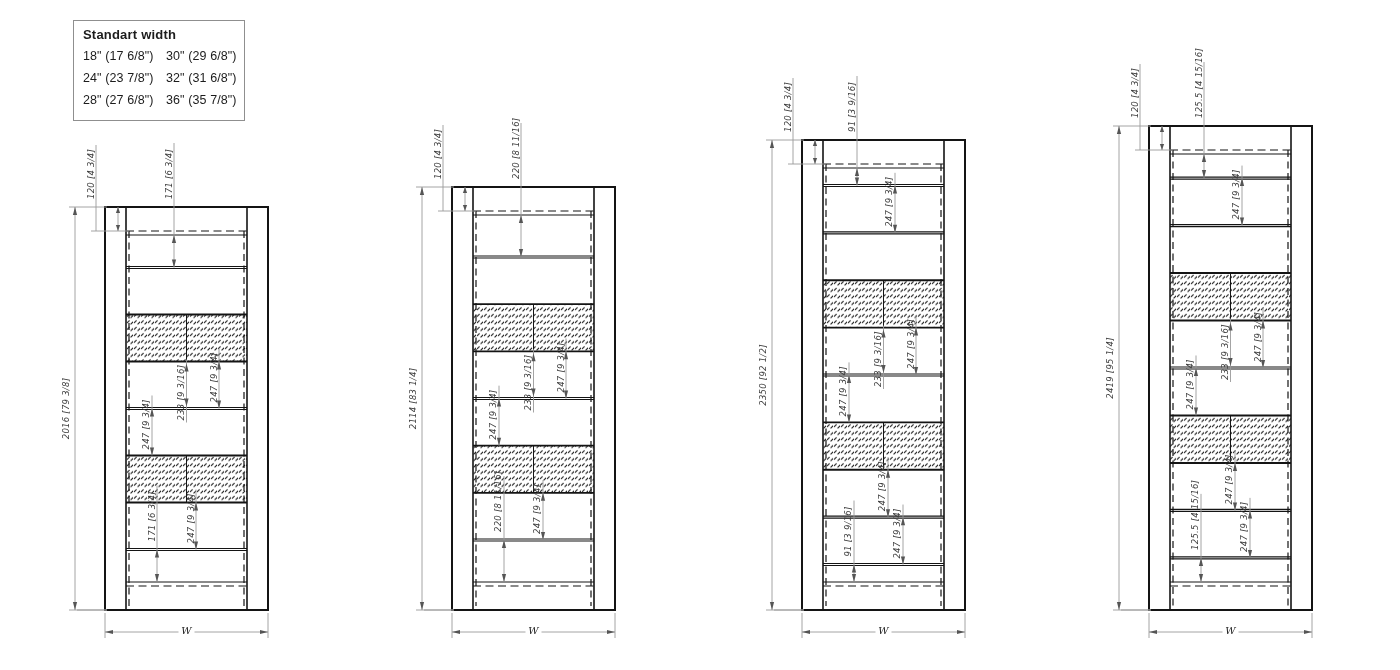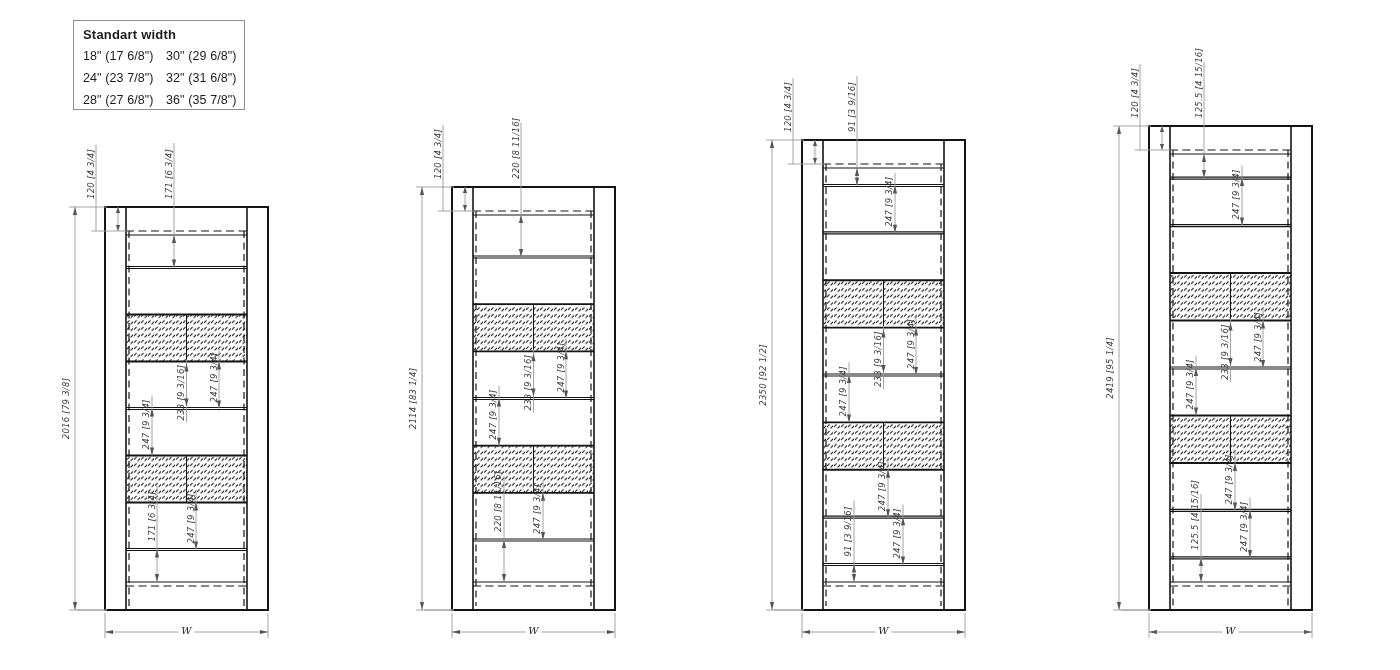--- a/index.html
+++ b/index.html
@@ -1,21 +1,21 @@
 <!DOCTYPE html>
 <html><head>
 <meta charset="utf-8">
 <style>
   html,body{margin:0;padding:0;background:#fff;}
   #canvas{position:relative;width:1400px;height:670px;background:#ffffff;overflow:hidden;
           font-family:"Liberation Sans",sans-serif;}
   #drawing{position:absolute;left:0;top:0;}
 
   
-  .legend{position:absolute;left:73px;top:20px;width:172px;height:90px;
+  .legend{position:absolute;left:73px;top:20px;width:172px;height:101px;
           border:1.2px solid #8f8f8f;background:#fff;box-sizing:border-box;
           padding:6px 0 0 9px;color:#1c1c1c;}
   .legend-title{font-size:13px;font-weight:bold;letter-spacing:.2px;margin-bottom:3px;}
   .legend-grid{display:grid;grid-template-columns:83px auto;grid-auto-rows:22px;
                font-size:12.5px;align-items:center;letter-spacing:.1px;}
 
   
   .ln-frame{stroke:#141414;stroke-width:2;fill:none;}
   .ln-stile{stroke:#141414;stroke-width:1.6;}
   .ln-shelf{stroke:#141414;stroke-width:1.1;}

